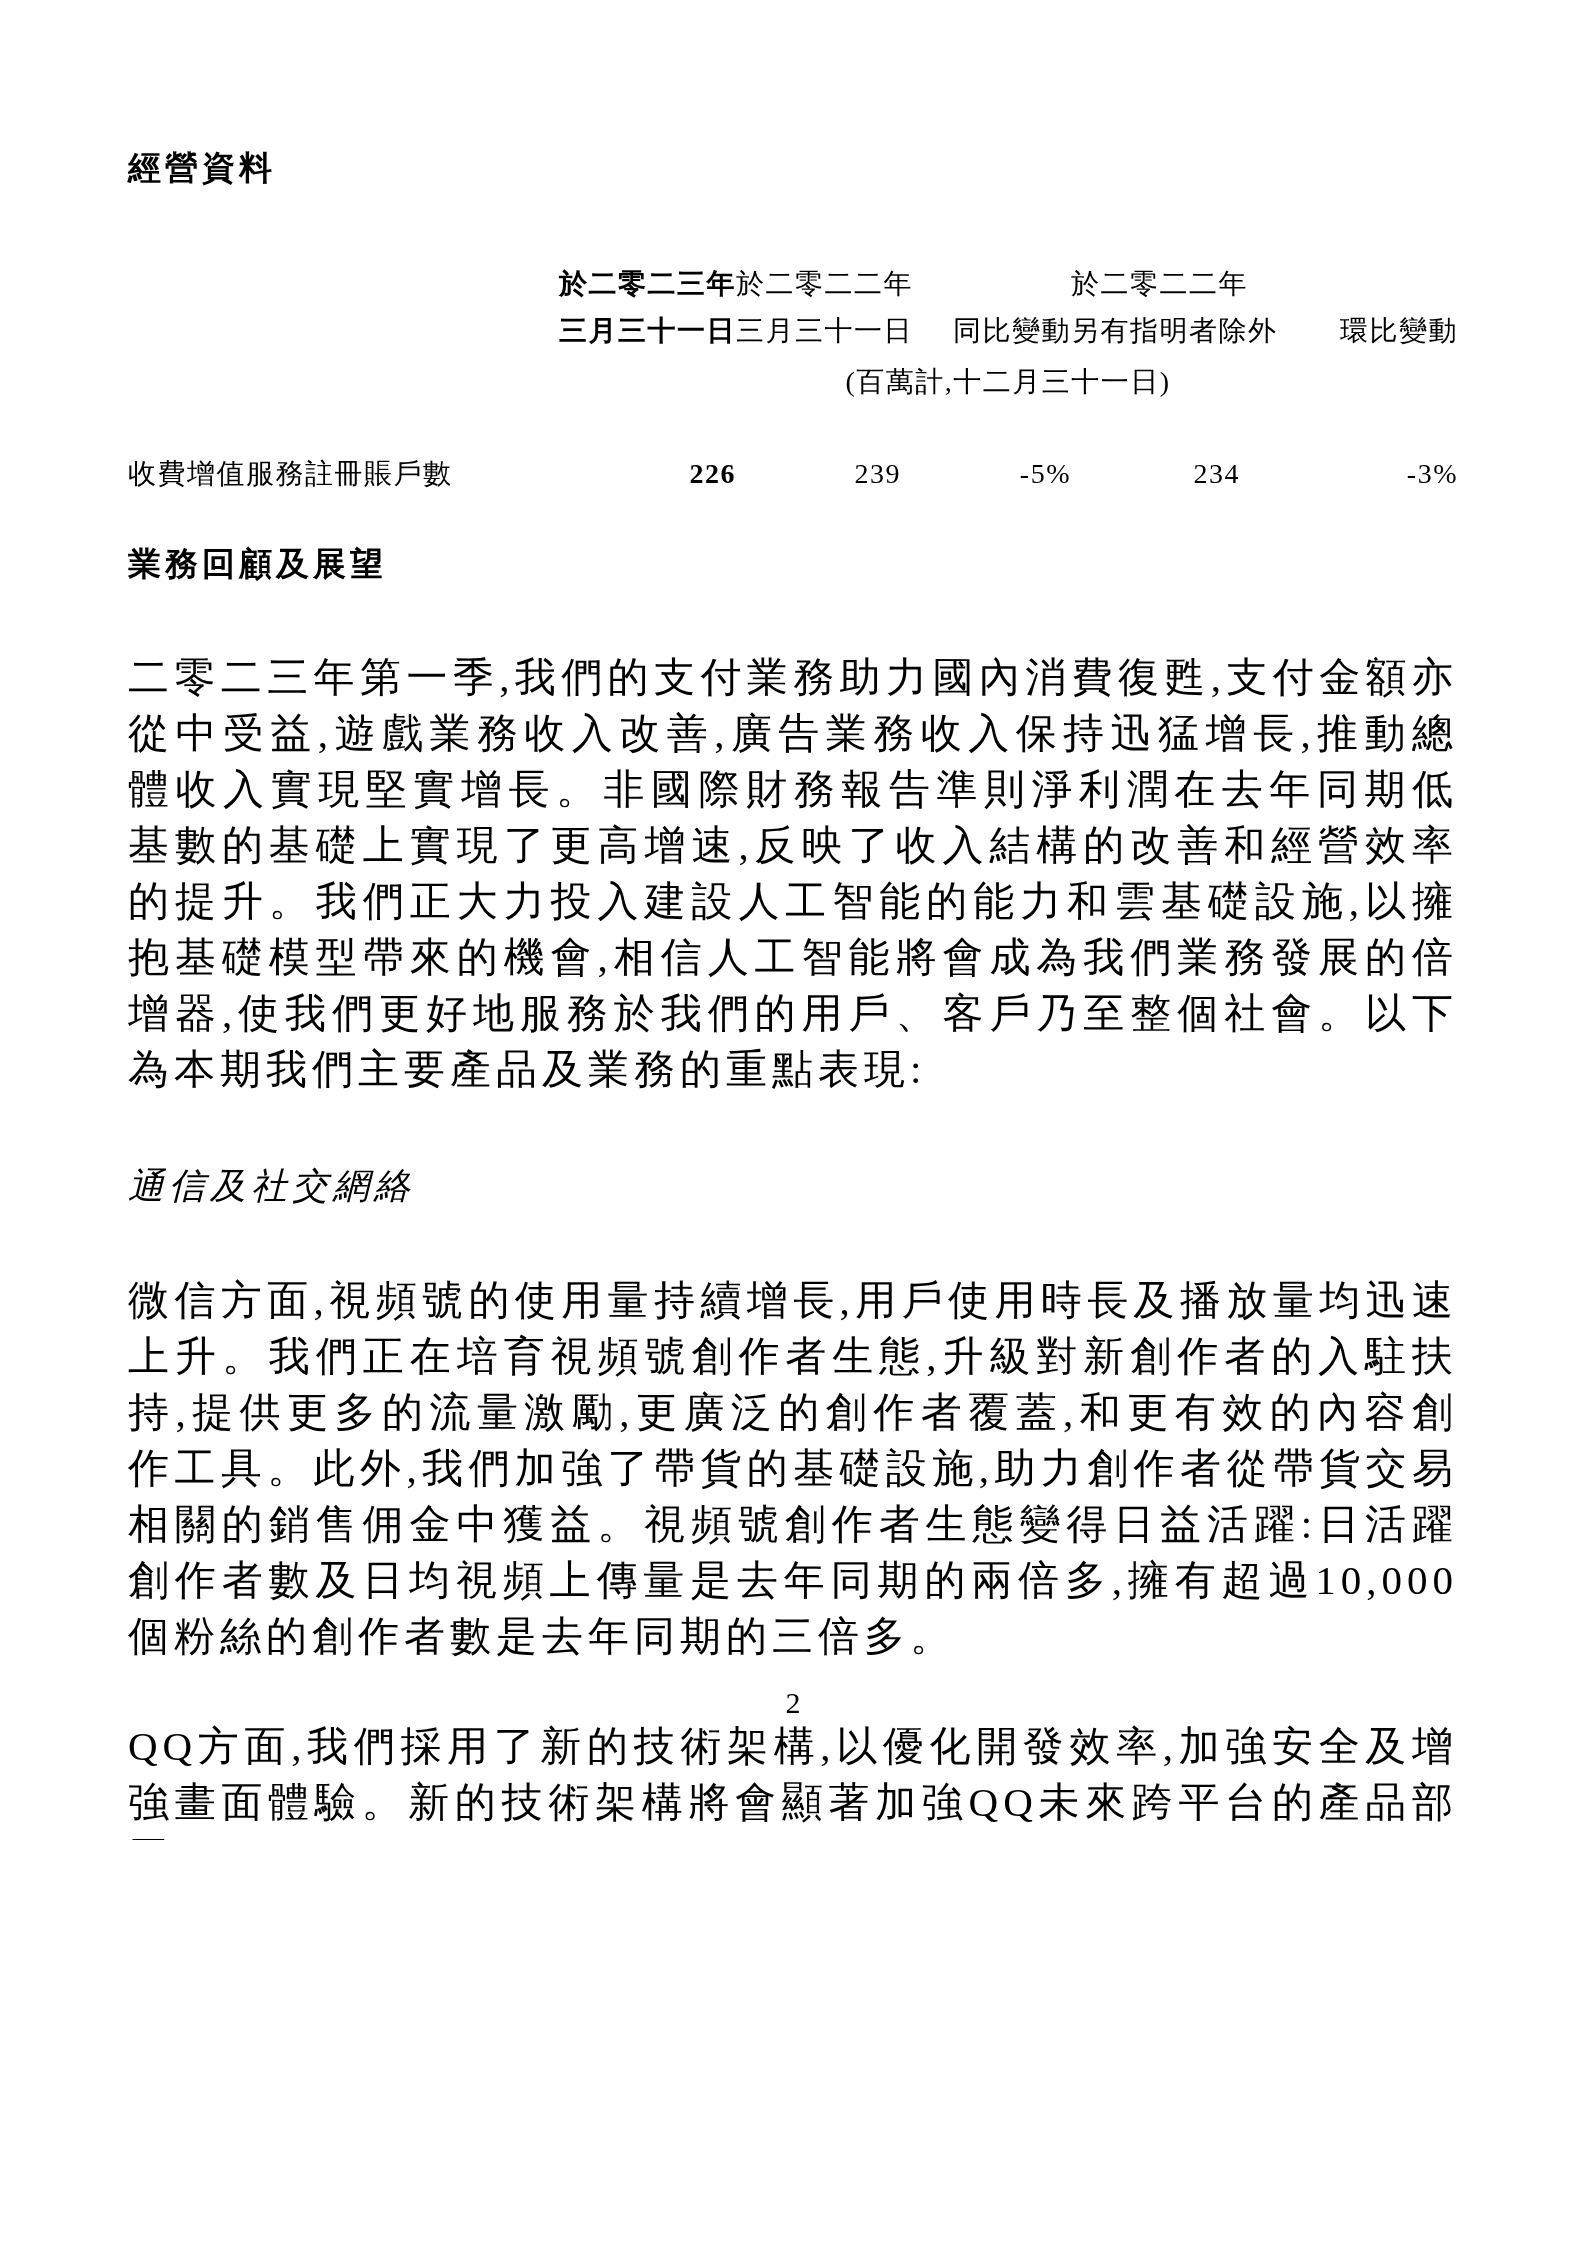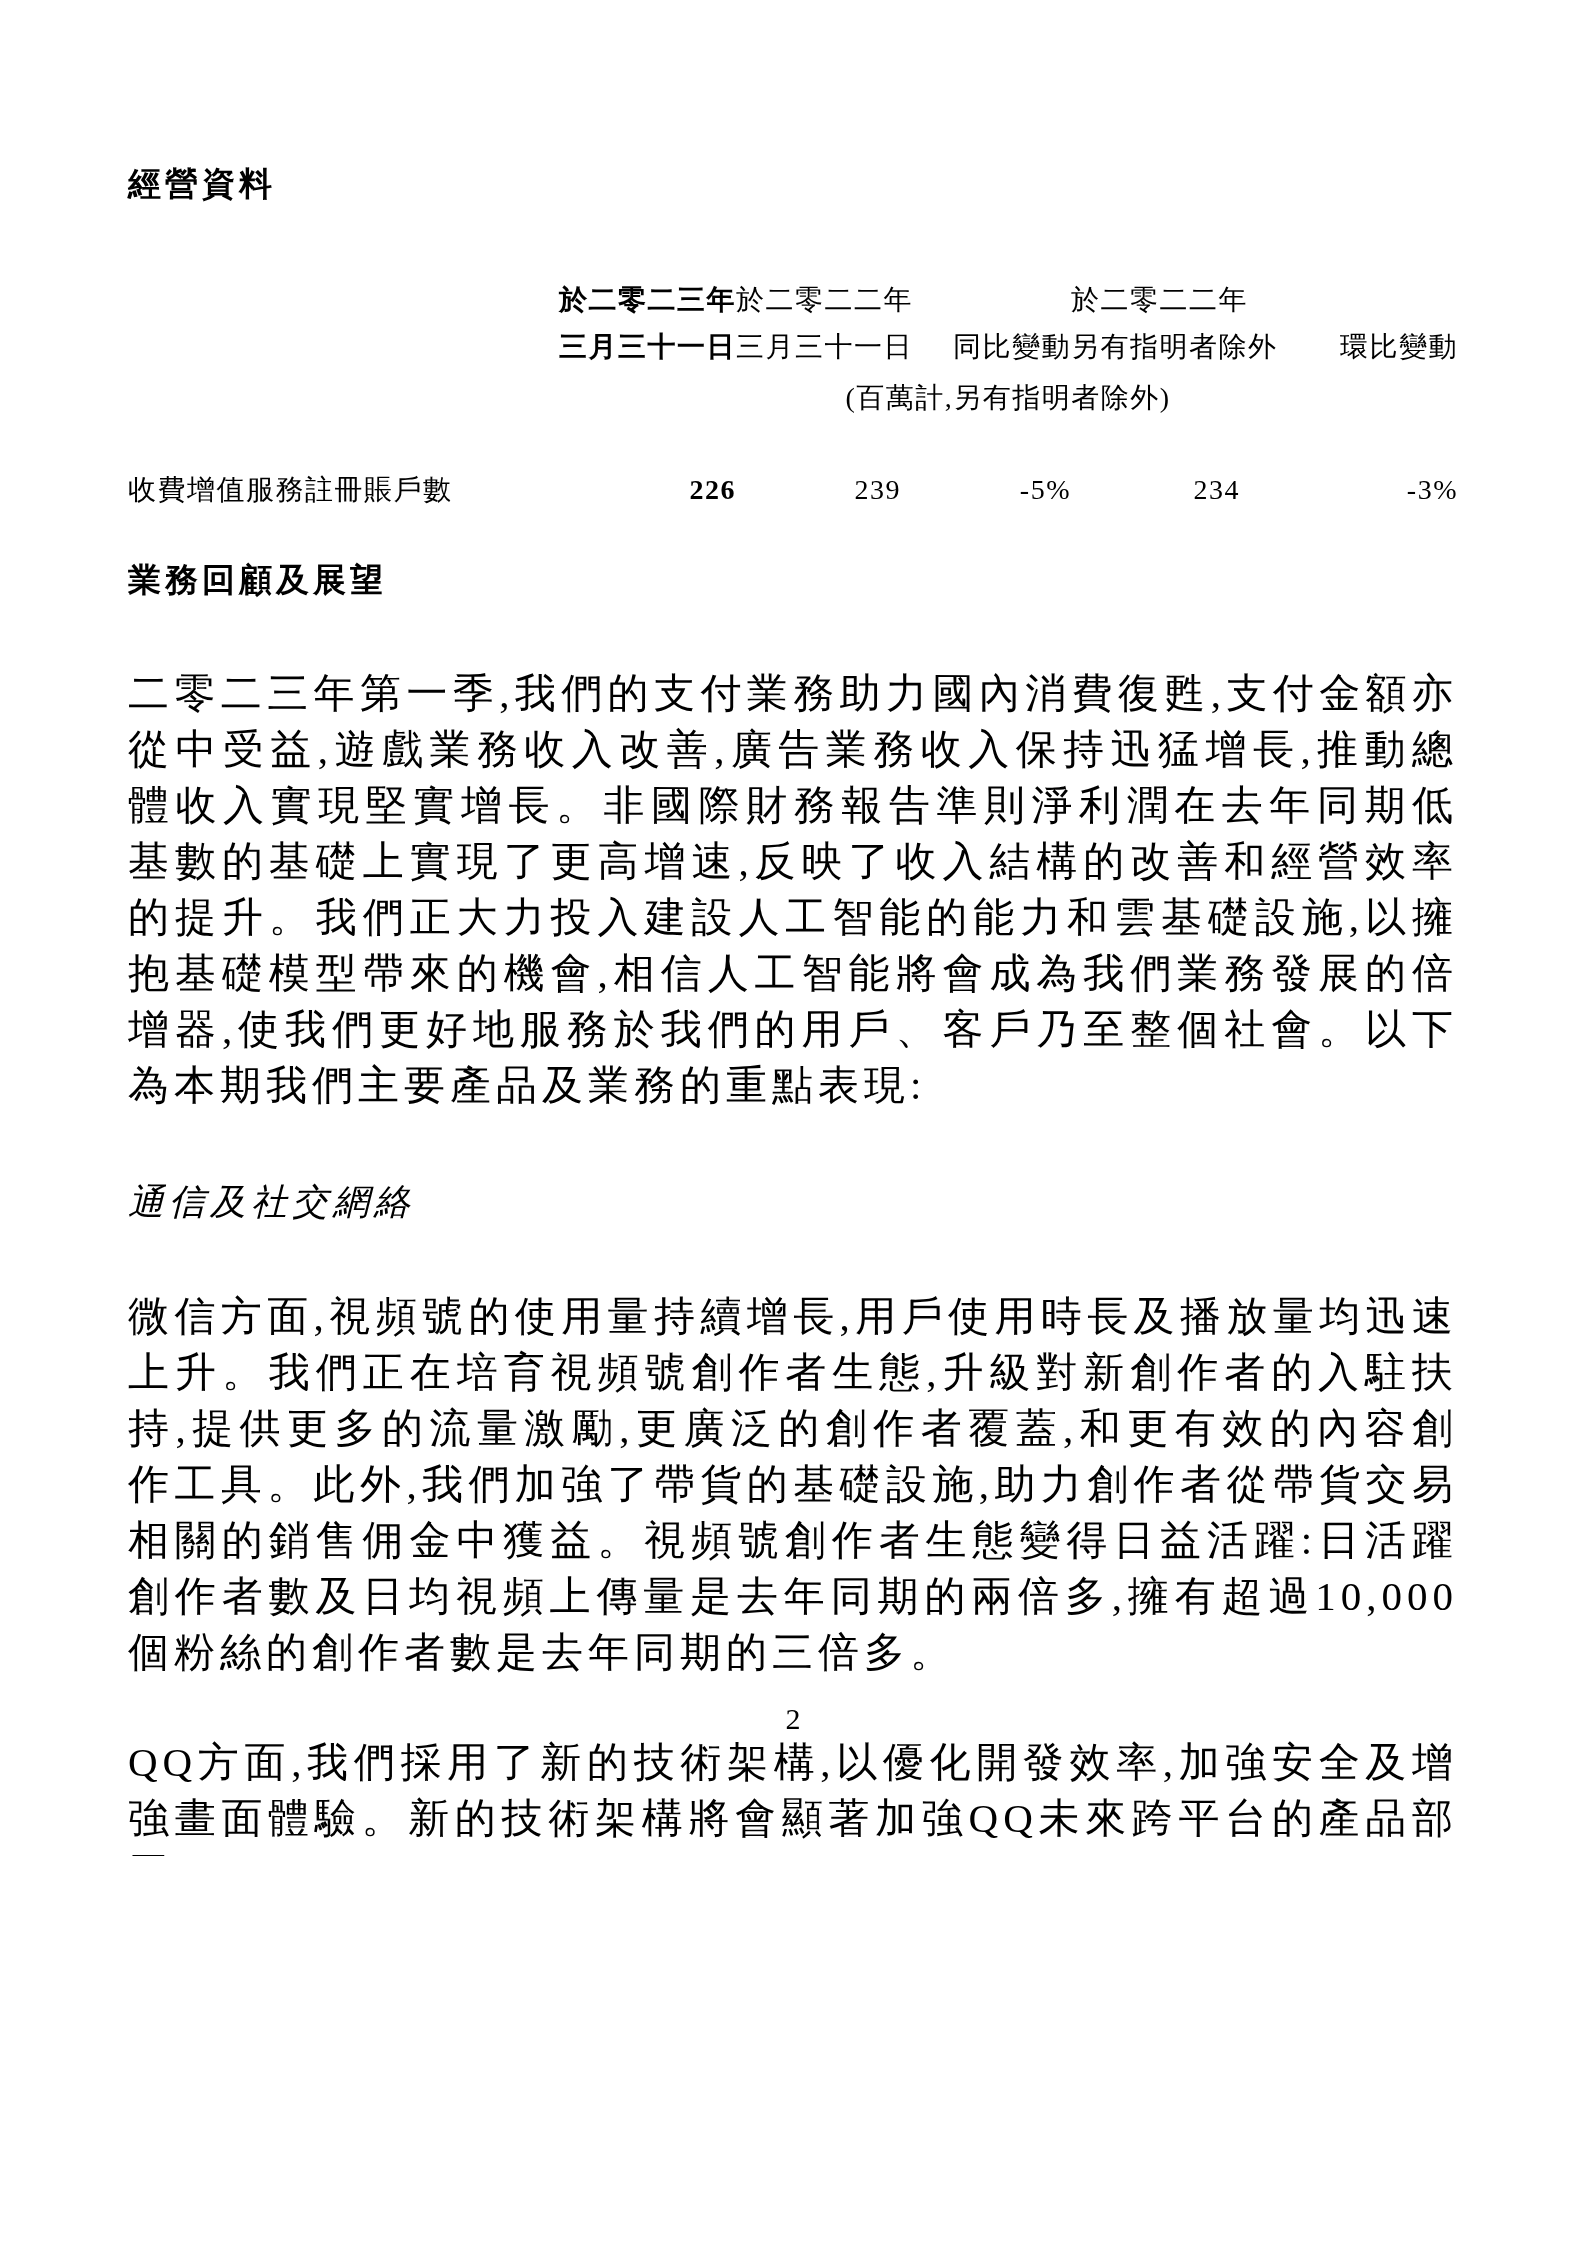--- a/index.html
+++ b/index.html
@@ -2,21 +2,21 @@
 <html><head>
 <meta charset="utf-8">
 <style>
   * { box-sizing: border-box; }
   html, body { margin: 0; padding: 0; background: #ffffff; }
 
   .page {
     position: relative;
     width: 1586px;
     height: 1840px;
-    margin: 16px auto;
+    margin: 0 auto;
     background: #ffffff;
     color: #000000;
     overflow: hidden;
     font-family: "Liberation Serif", "DejaVu Serif", serif;
   }
 
   .content {
     position: absolute;
     left: 128px;
     top: 0;
@@ -136,21 +136,21 @@
           <th class="num hdr">
             <div>於二零二二年</div>
             <div>另有指明者除外</div>
           </th>
           <th class="num hdr">
             <div>環比變動</div>
           </th>
         </tr>
         <tr>
           <th></th>
-          <th class="unit-note" colspan="5">(百萬計,另有指明者除外)</th>
+          <th class="unit-note" colspan="5">(百萬計,十二月三十一日)</th>
         </tr>
       </thead>
       <tbody>
         <tr>
           <td class="lbl">收費增值服務註冊賬戶數</td>
           <td class="num b">226</td>
           <td class="num">239</td>
           <td class="num">-5%</td>
           <td class="num">234</td>
           <td class="num">-3%</td>

